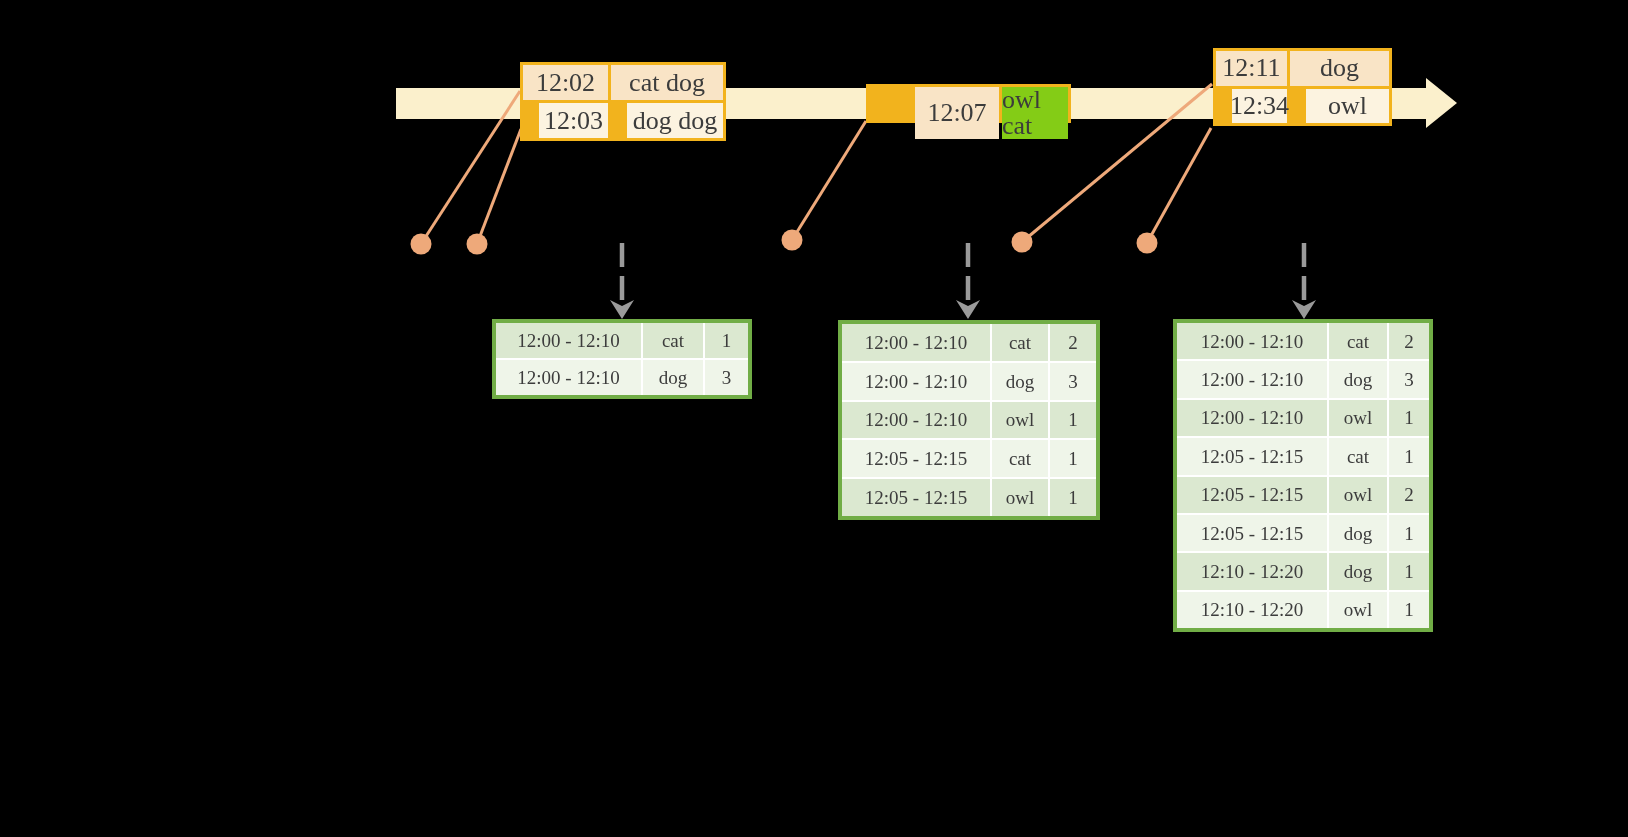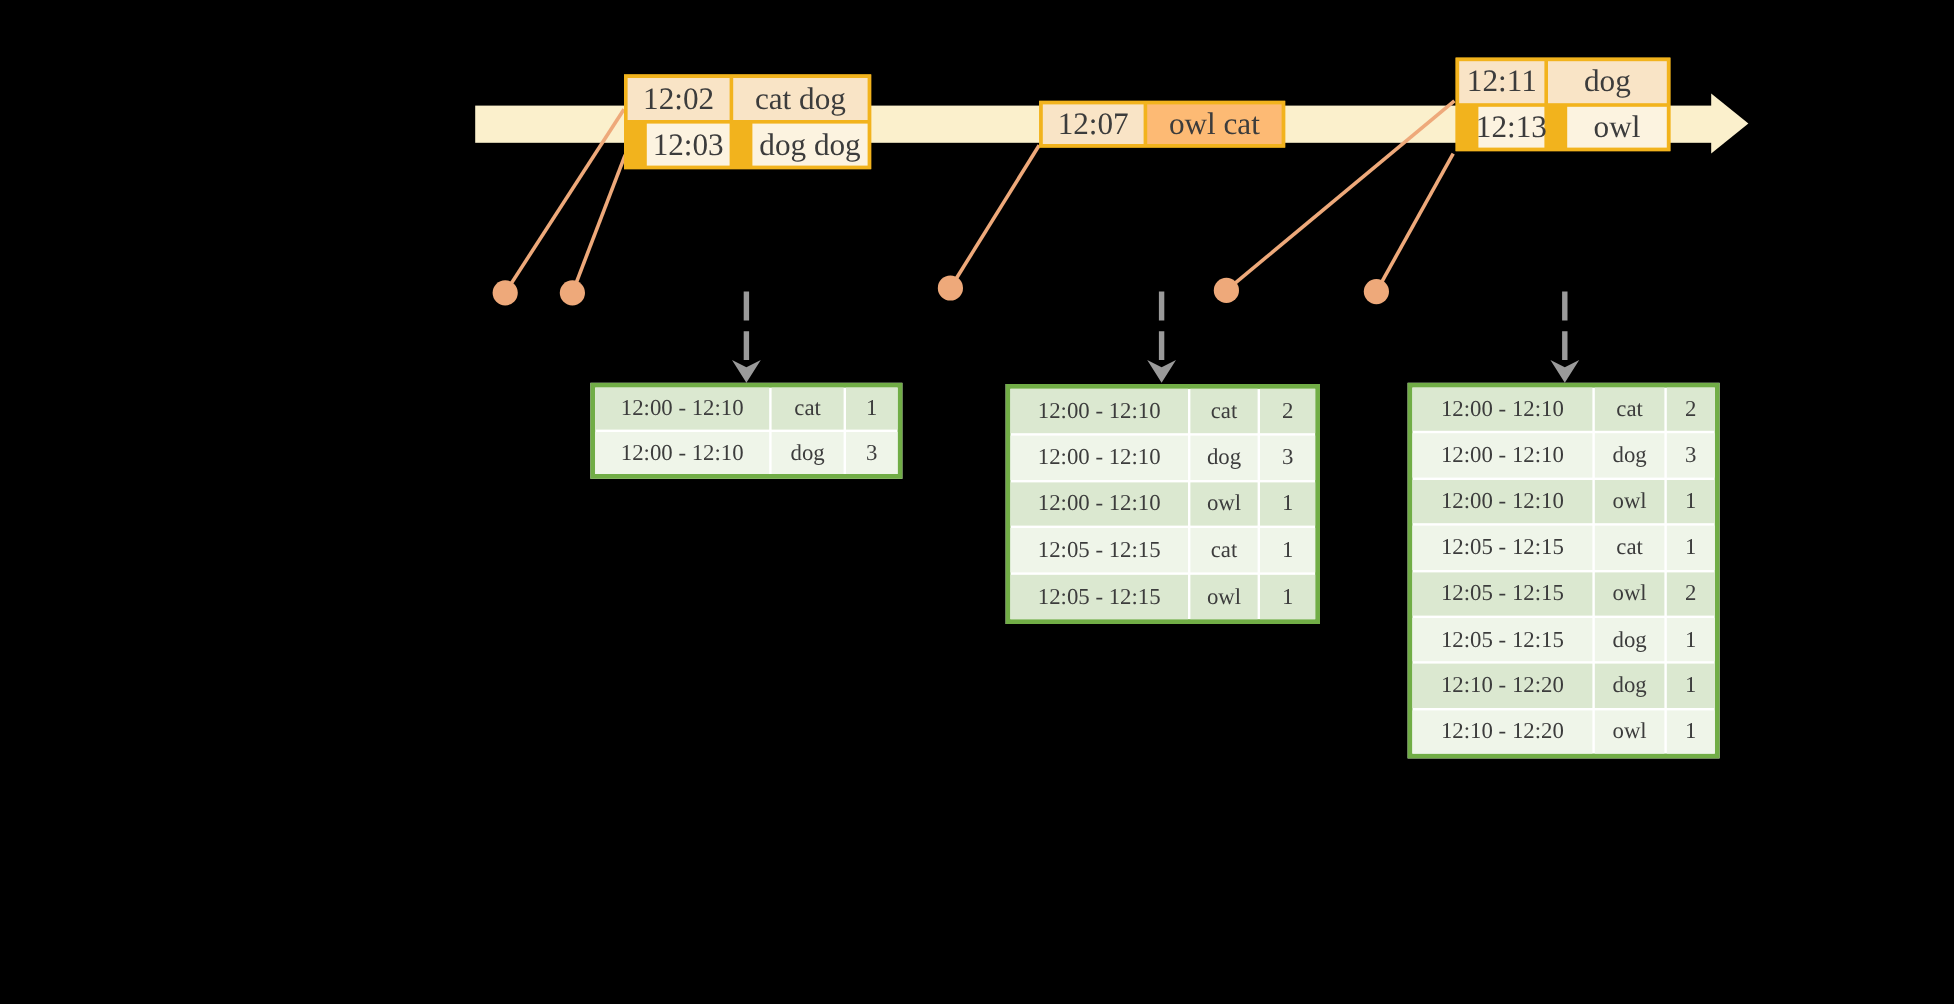--- a/index.html
+++ b/index.html
@@ -16,22 +16,22 @@
     border:3px solid #F2B31D;background:#F2B31D;
   }
   .erow{display:contents;}
   .erow.dark  > .cell{background:#F9E4C6;}
   .erow.light > .cell{background:#FCF3E0;margin-left:16px;}
   .etable .cell{
     display:flex;align-items:center;justify-content:center;
     font-size:26px;line-height:1;color:#3C3C3C;
   }
   .et-a{left:520px;top:62px;width:206px;height:79px;grid-template-columns:85px 1fr;grid-auto-rows:1fr;}
-  .et-b{left:866px;top:84px;width:205px;height:39px;grid-template-columns:84px 1fr;grid-auto-rows:1fr;}
-  .et-b .cell.words{background:#fdba74;}
+  .et-b{left:866px;top:84px;width:205px;height:39px;grid-template-columns:84px 1fr;grid-auto-rows:1fr;padding-left:46px;}
+  .et-b .cell.words{background:#84cc16;}
   .et-c{left:1213px;top:48px;width:179px;height:78px;grid-template-columns:71px 1fr;grid-auto-rows:1fr;}
 
   
   .gtable{
     position:absolute;display:grid;gap:2px;
     border:4px solid #71AD46;background:#FFFFFF;
   }
   .grow{display:contents;}
   .grow.dark  > .gcell{background:#DBE8D0;}
   .grow.light > .gcell{background:#EFF5E9;}
@@ -92,21 +92,21 @@
       <div class="cell words">owl cat</div>
     </div>
   </div>
 
   <div class="etable et-c">
     <div class="erow dark">
       <div class="cell time">12:11</div>
       <div class="cell words">dog</div>
     </div>
     <div class="erow light">
-      <div class="cell time">12:13</div>
+      <div class="cell time">12:34</div>
       <div class="cell words">owl</div>
     </div>
   </div>
 
   <div class="gtable gt-1">
     <div class="grow dark">
       <div class="gcell">12:00 - 12:10</div>
       <div class="gcell">cat</div>
       <div class="gcell">1</div>
     </div>

